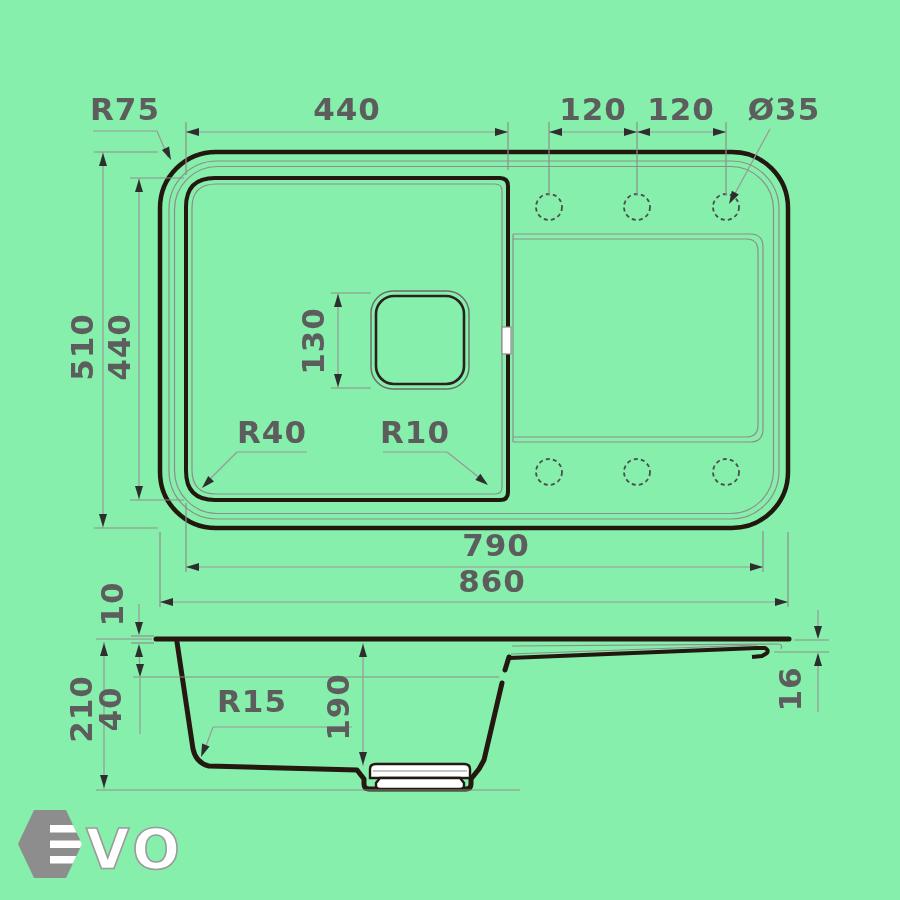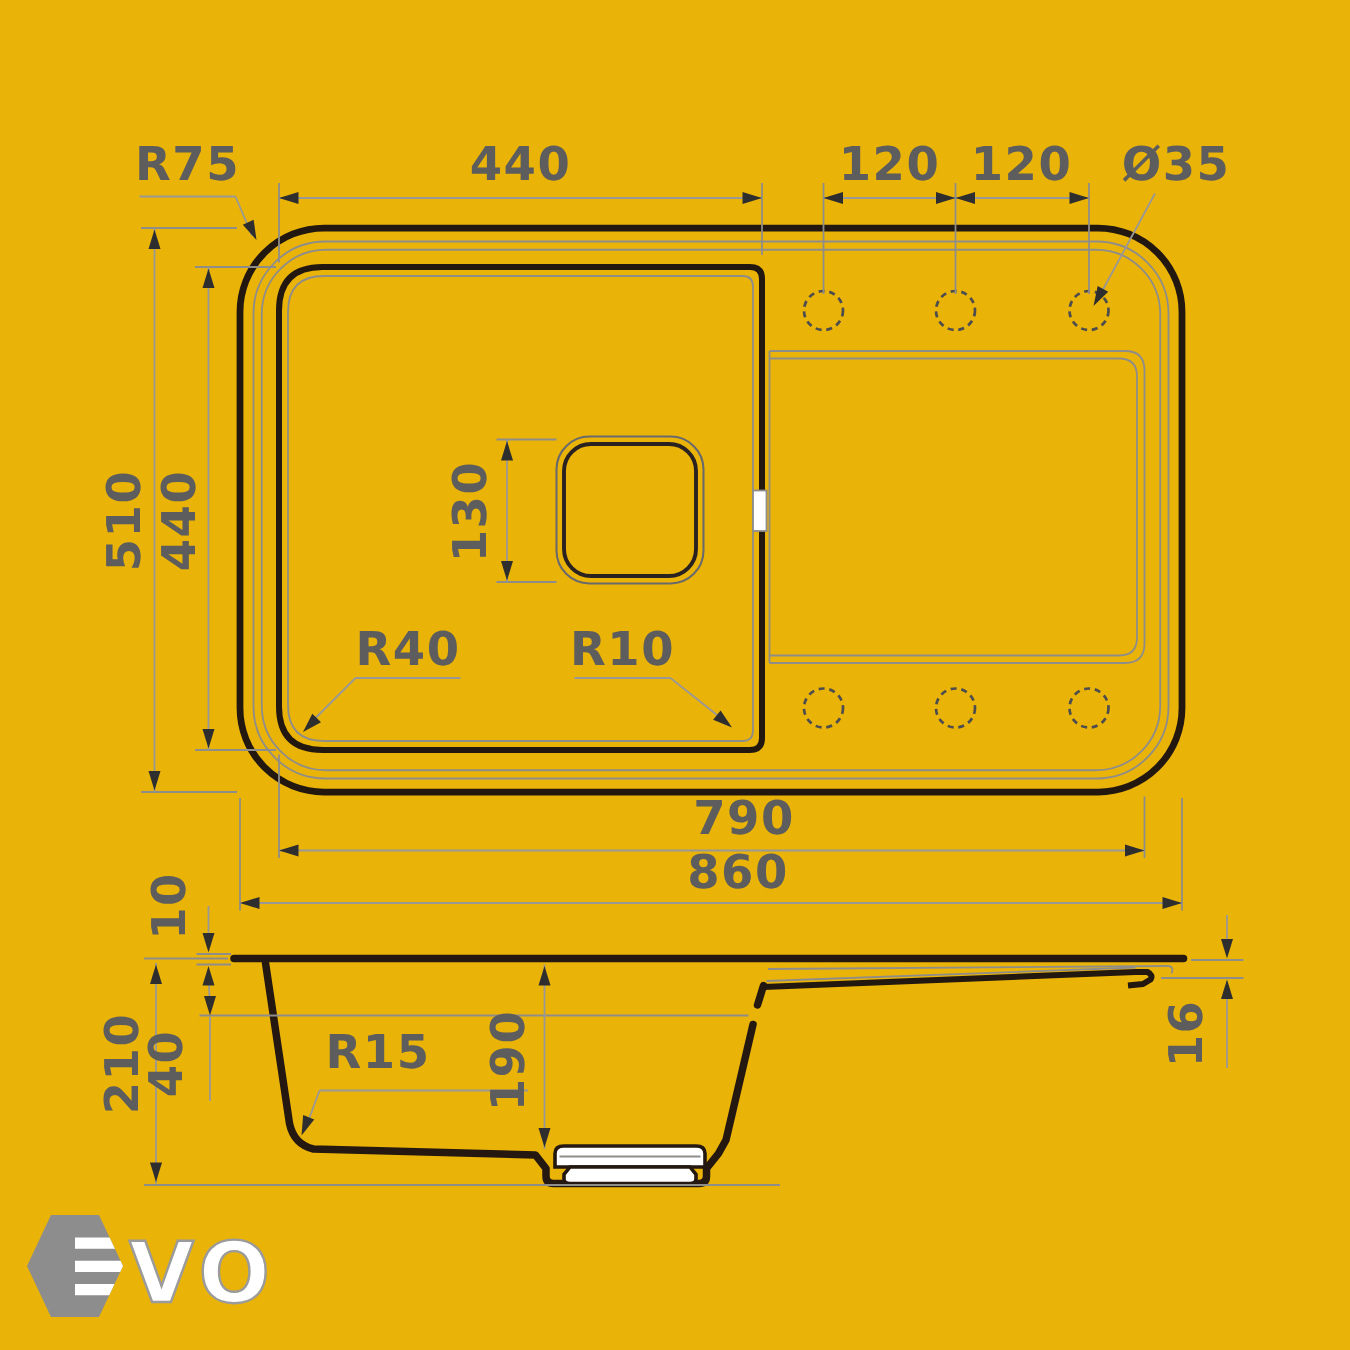--- a/index.html
+++ b/index.html
@@ -1,16 +1,16 @@
 <!DOCTYPE html>
 <html><head>
 <meta charset="utf-8">
 <style>
   html,body{margin:0;padding:0;background:#ffffff;}
-  .stage{position:relative;width:900px;height:900px;background:#eab308;overflow:hidden;
+  .stage{position:relative;width:900px;height:900px;background:#86efac;overflow:hidden;
          font-family:"DejaVu Sans","Liberation Sans",sans-serif;}
   svg{position:absolute;left:0;top:0;}
   text.dim{font-family:"DejaVu Sans","Liberation Sans",sans-serif;
            font-weight:bold;font-size:31px;fill:#5d5d5d;letter-spacing:1px;}
   text.logo-vo{font-family:"DejaVu Sans","Liberation Sans",sans-serif;
            font-weight:bold;font-size:56px;fill:#ffffff;stroke:#9b9b9b;stroke-width:1.6px;letter-spacing:4px;}
   .thin{stroke:#8f8d8a;stroke-width:1.2;fill:none;}
   .dimline{stroke:#9a9896;stroke-width:1.2;fill:none;}
   .thick{stroke:#221810;stroke-width:4.5;fill:none;stroke-linejoin:round;}
   .thick4{stroke:#221810;stroke-width:4;fill:none;stroke-linejoin:round;}

